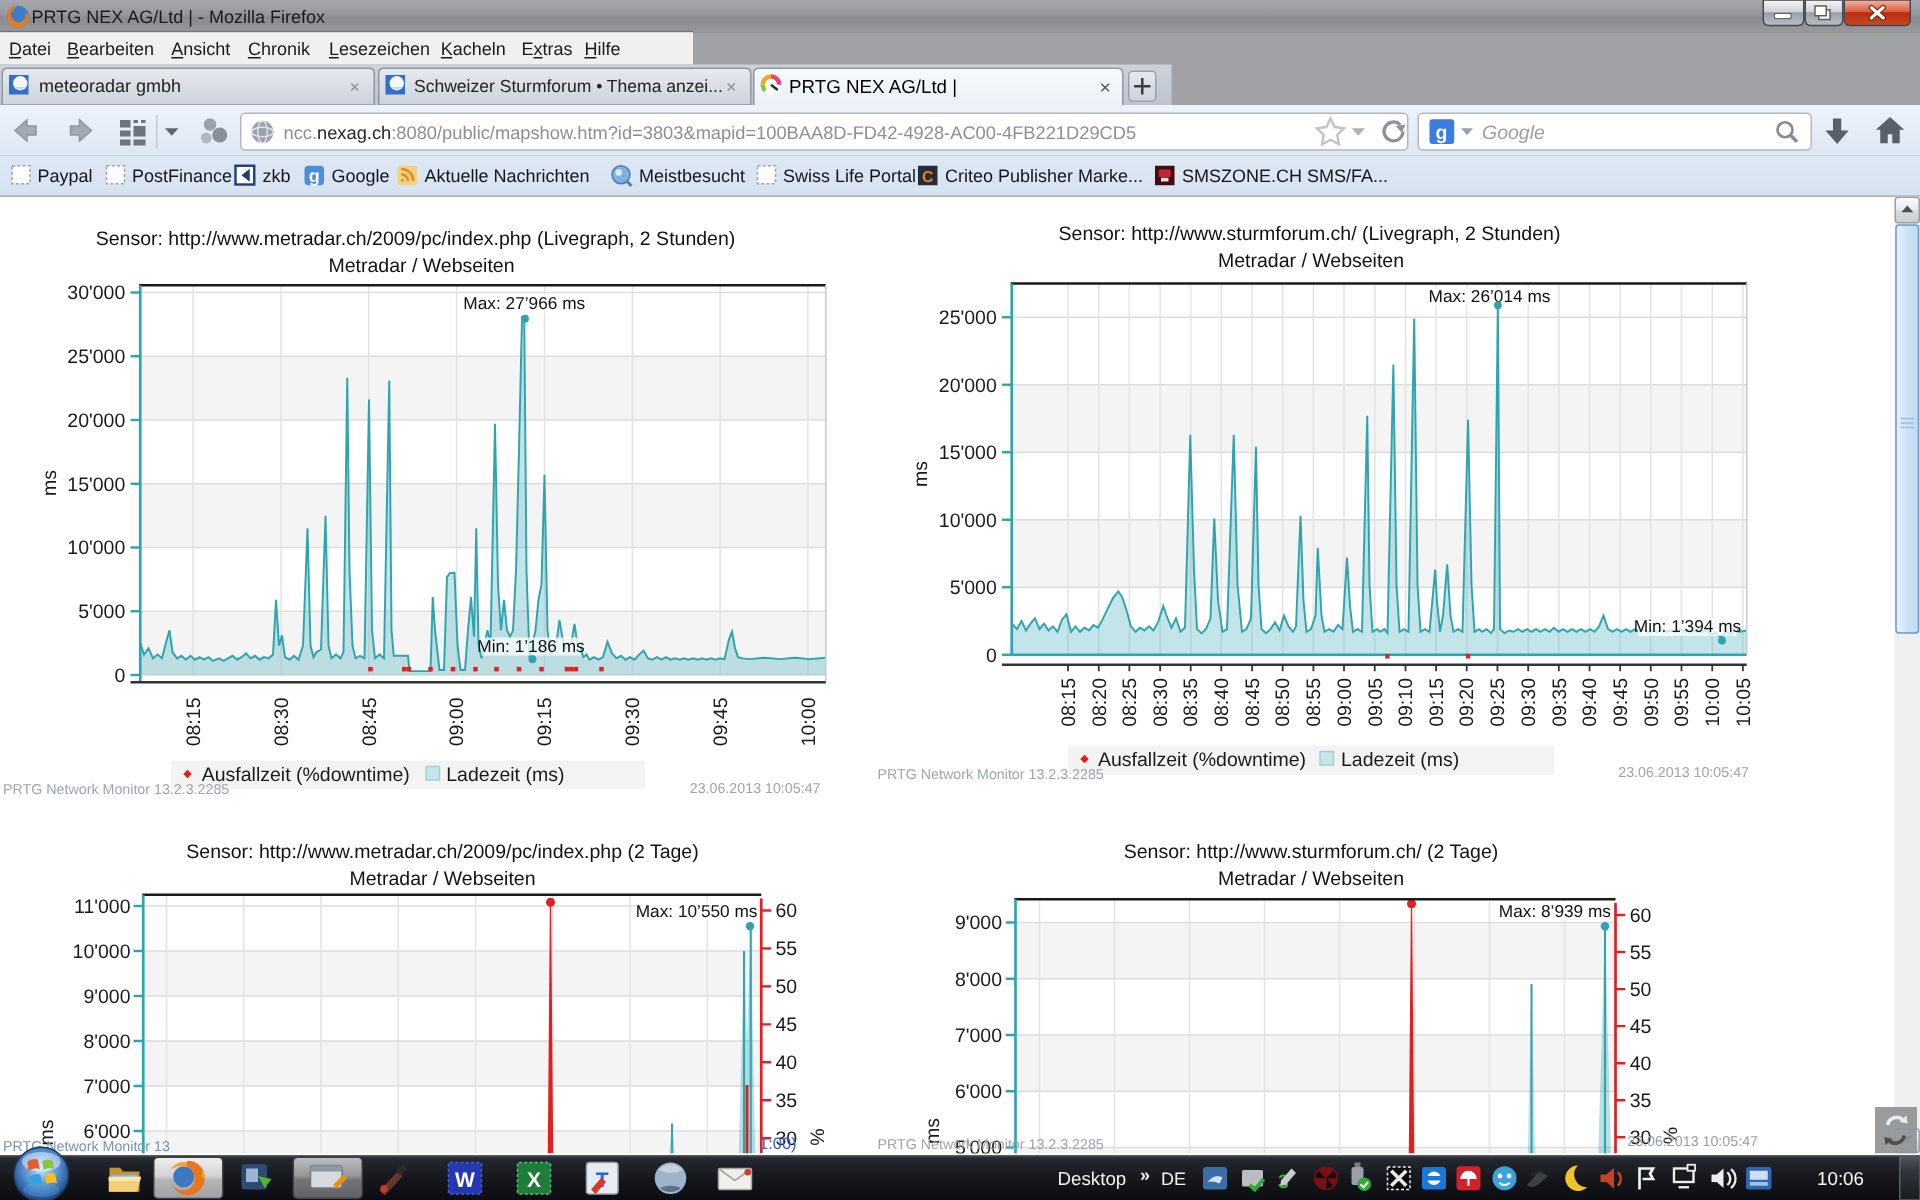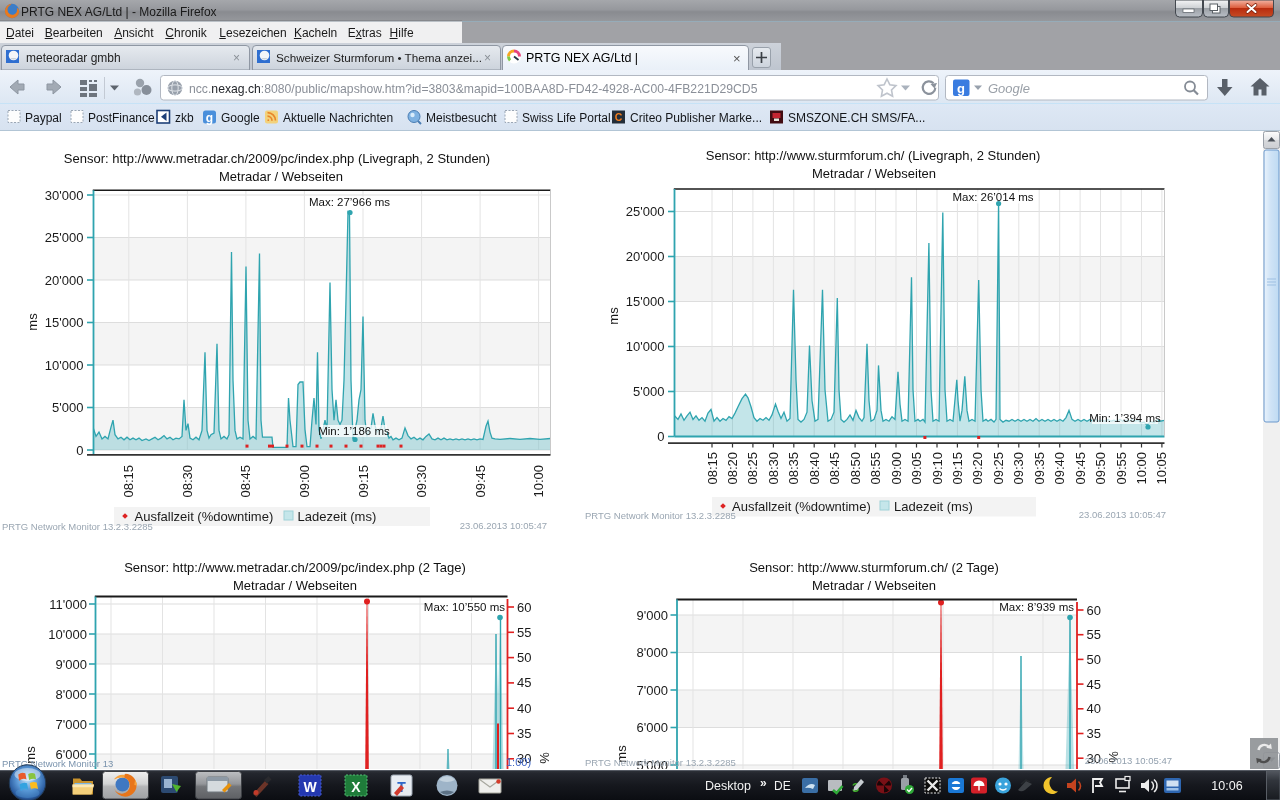--- a/index.html
+++ b/index.html
@@ -1,17 +1,17 @@
 <!DOCTYPE html>
 <html><head><meta charset="utf-8">
 <style>
 * { margin:0; padding:0; box-sizing:border-box; }
 html,body { width:1280px; height:800px; overflow:hidden; }
 body { font-family:"Liberation Sans", sans-serif; }
-#wrap { position:relative; width:1280px; height:668px; background:#7dd3fc; }
+#wrap { position:relative; width:1280px; height:668px; background:#4d7c0f; }
 #content { position:absolute; left:0; top:131px; width:1280px; height:639px; background:#ffffff; }
 </style></head>
 <body>
 <div id="wrap">
 <div id="content"></div>
 <svg width="1280" height="131" viewBox="0 0 1280 131" font-family="&quot;Liberation Sans&quot;, sans-serif" style="position:absolute;left:0;top:0">
 <defs>
 <linearGradient id="tbar" x1="0" y1="0" x2="0" y2="1">
           <stop offset="0" stop-color="#a5a7ab"></stop>
           <stop offset="0.45" stop-color="#96989d"></stop>

